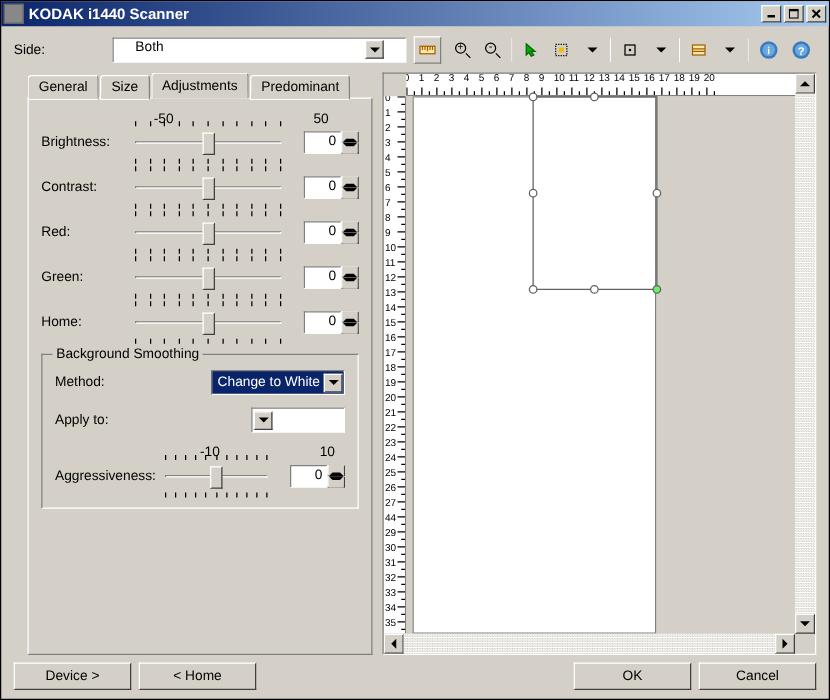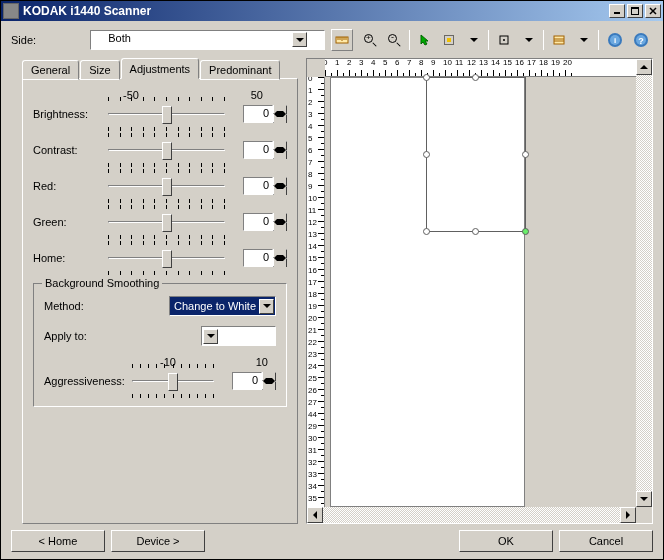--- a/index.html
+++ b/index.html
@@ -726,22 +726,22 @@
           <div class="sb-btn" style="right:0">
               <div class="tri right"></div>
             </div>
         </div>
       </div>
 
     </div>
 
     <div class="btnrow">
       <div class="group">
+        <div class="wbtn">Device &gt;</div>
         <div class="wbtn">&lt; Home</div>
-        <div class="wbtn">Device &gt;</div>
       </div>
       <div class="group">
         <div class="wbtn">OK</div>
         <div class="wbtn">Cancel</div>
       </div>
     </div>
 
   </div>
 </div>
 

